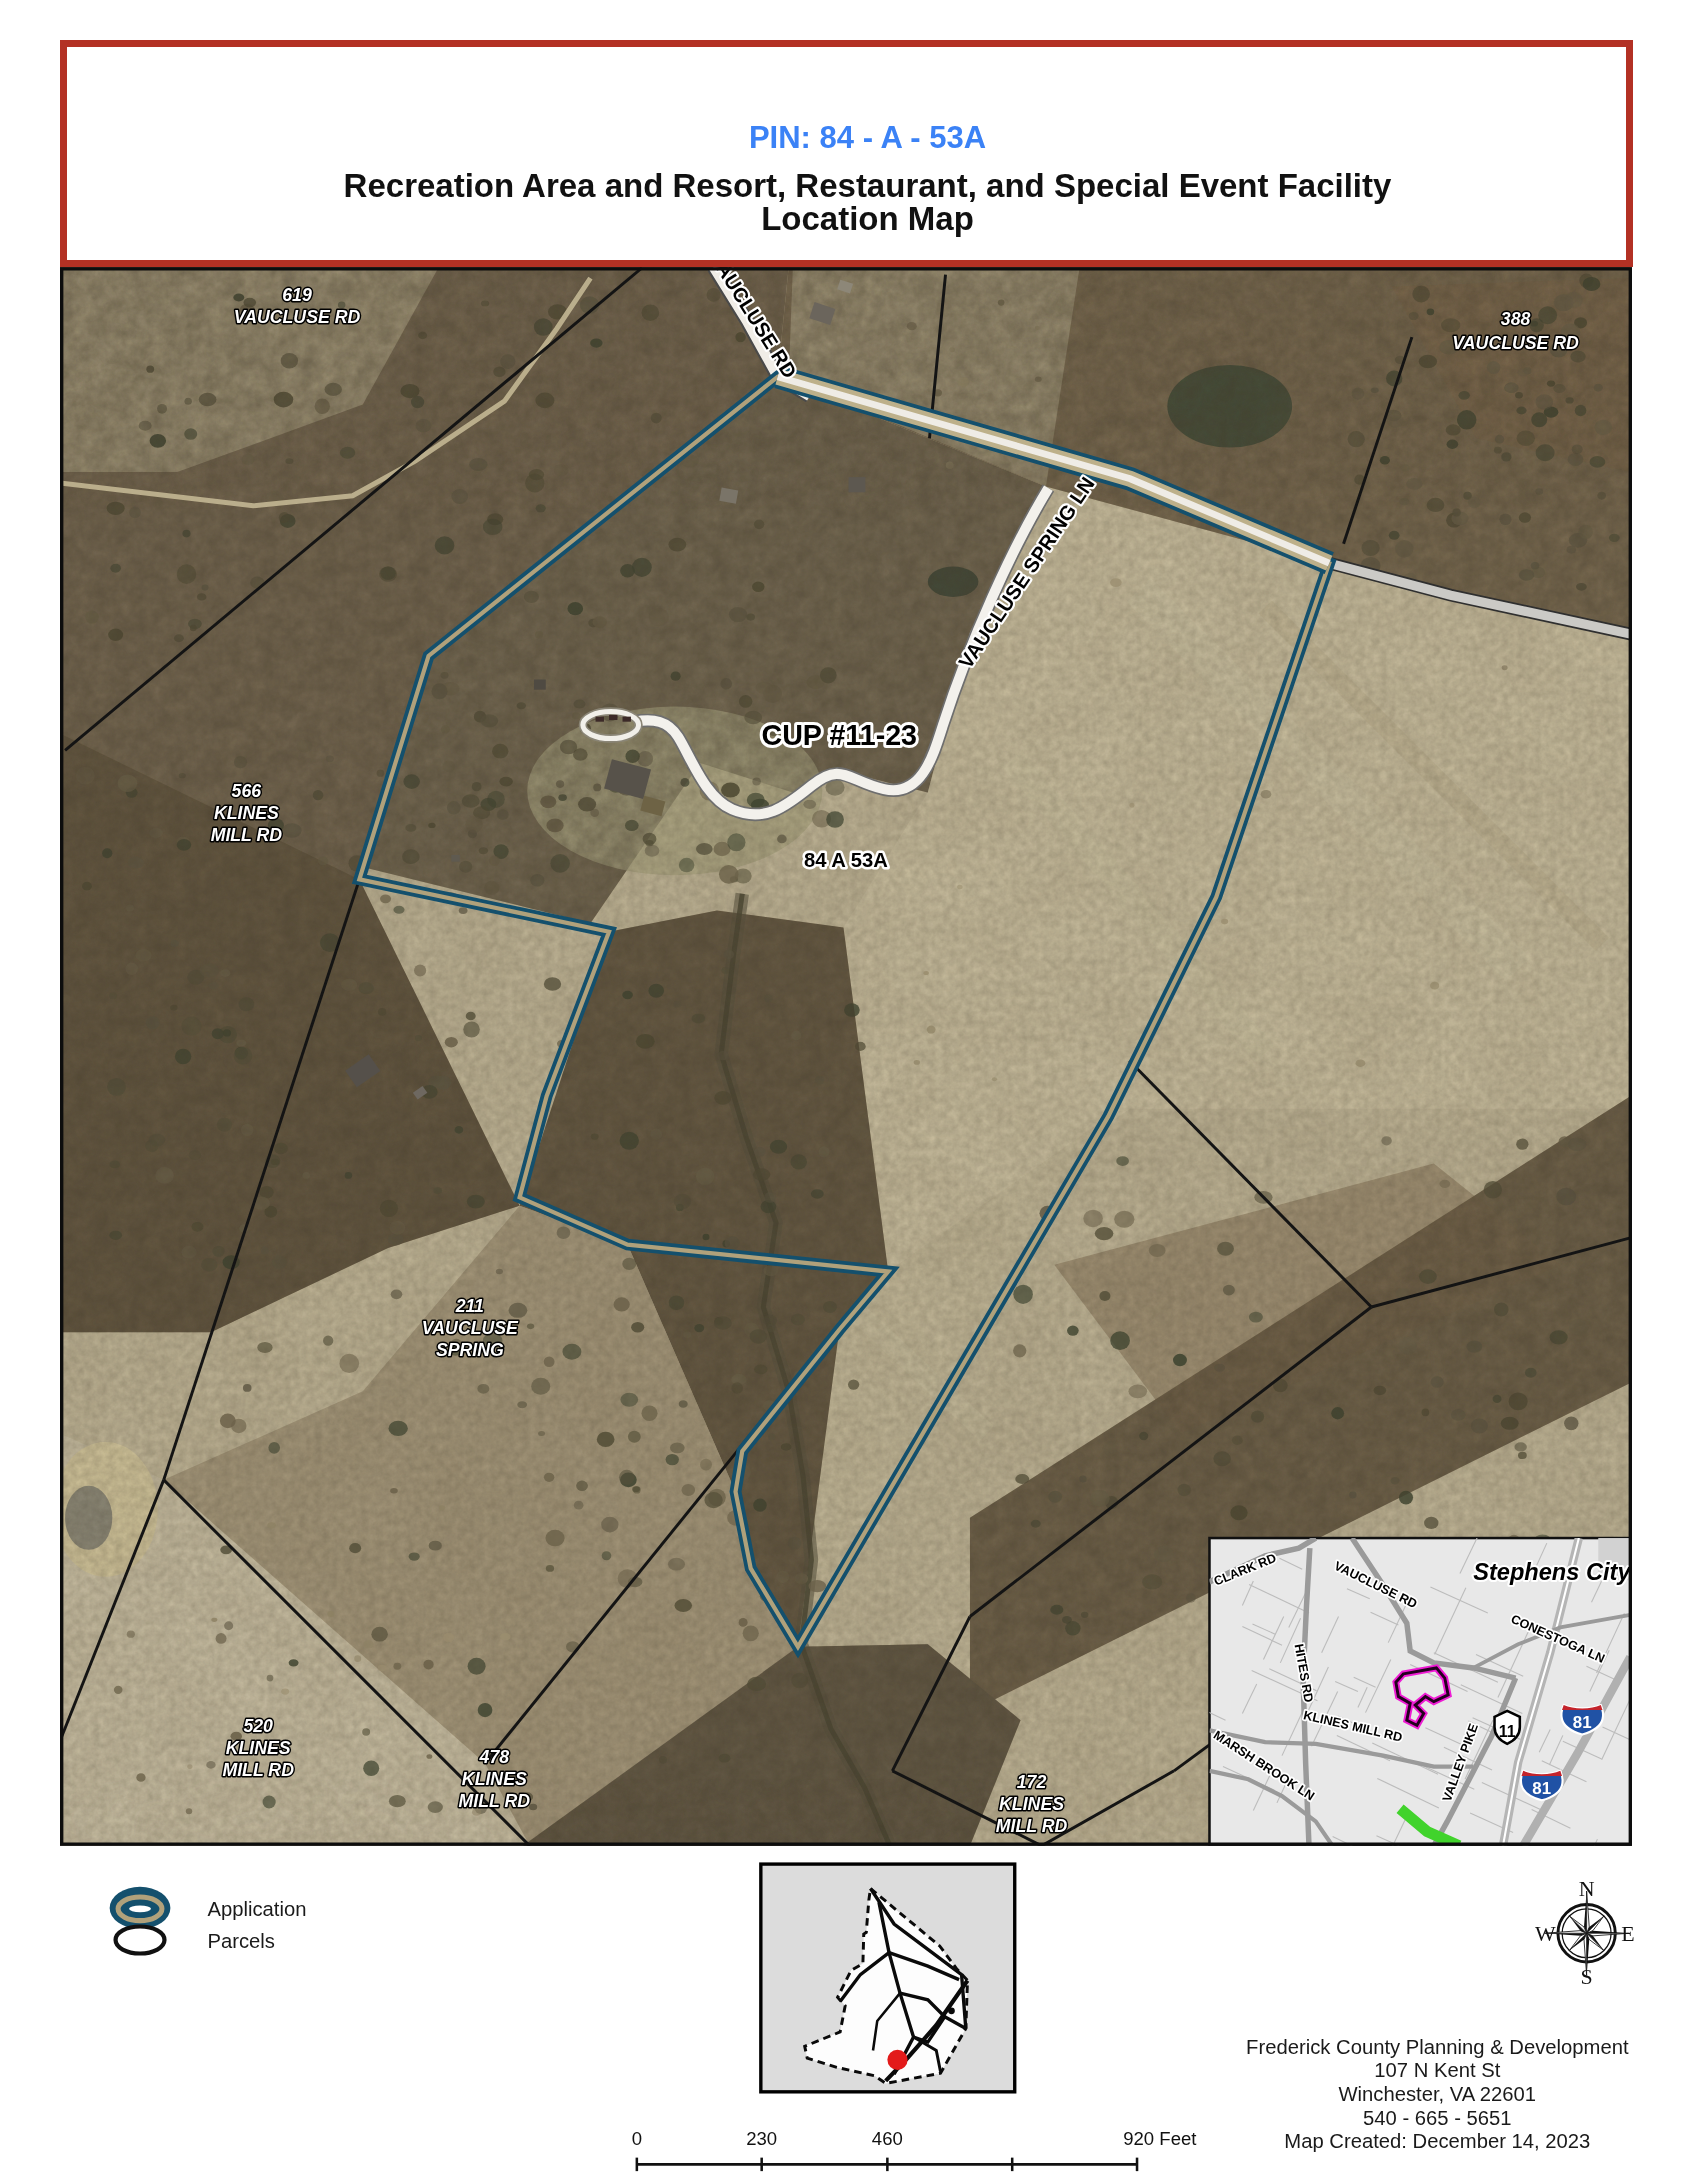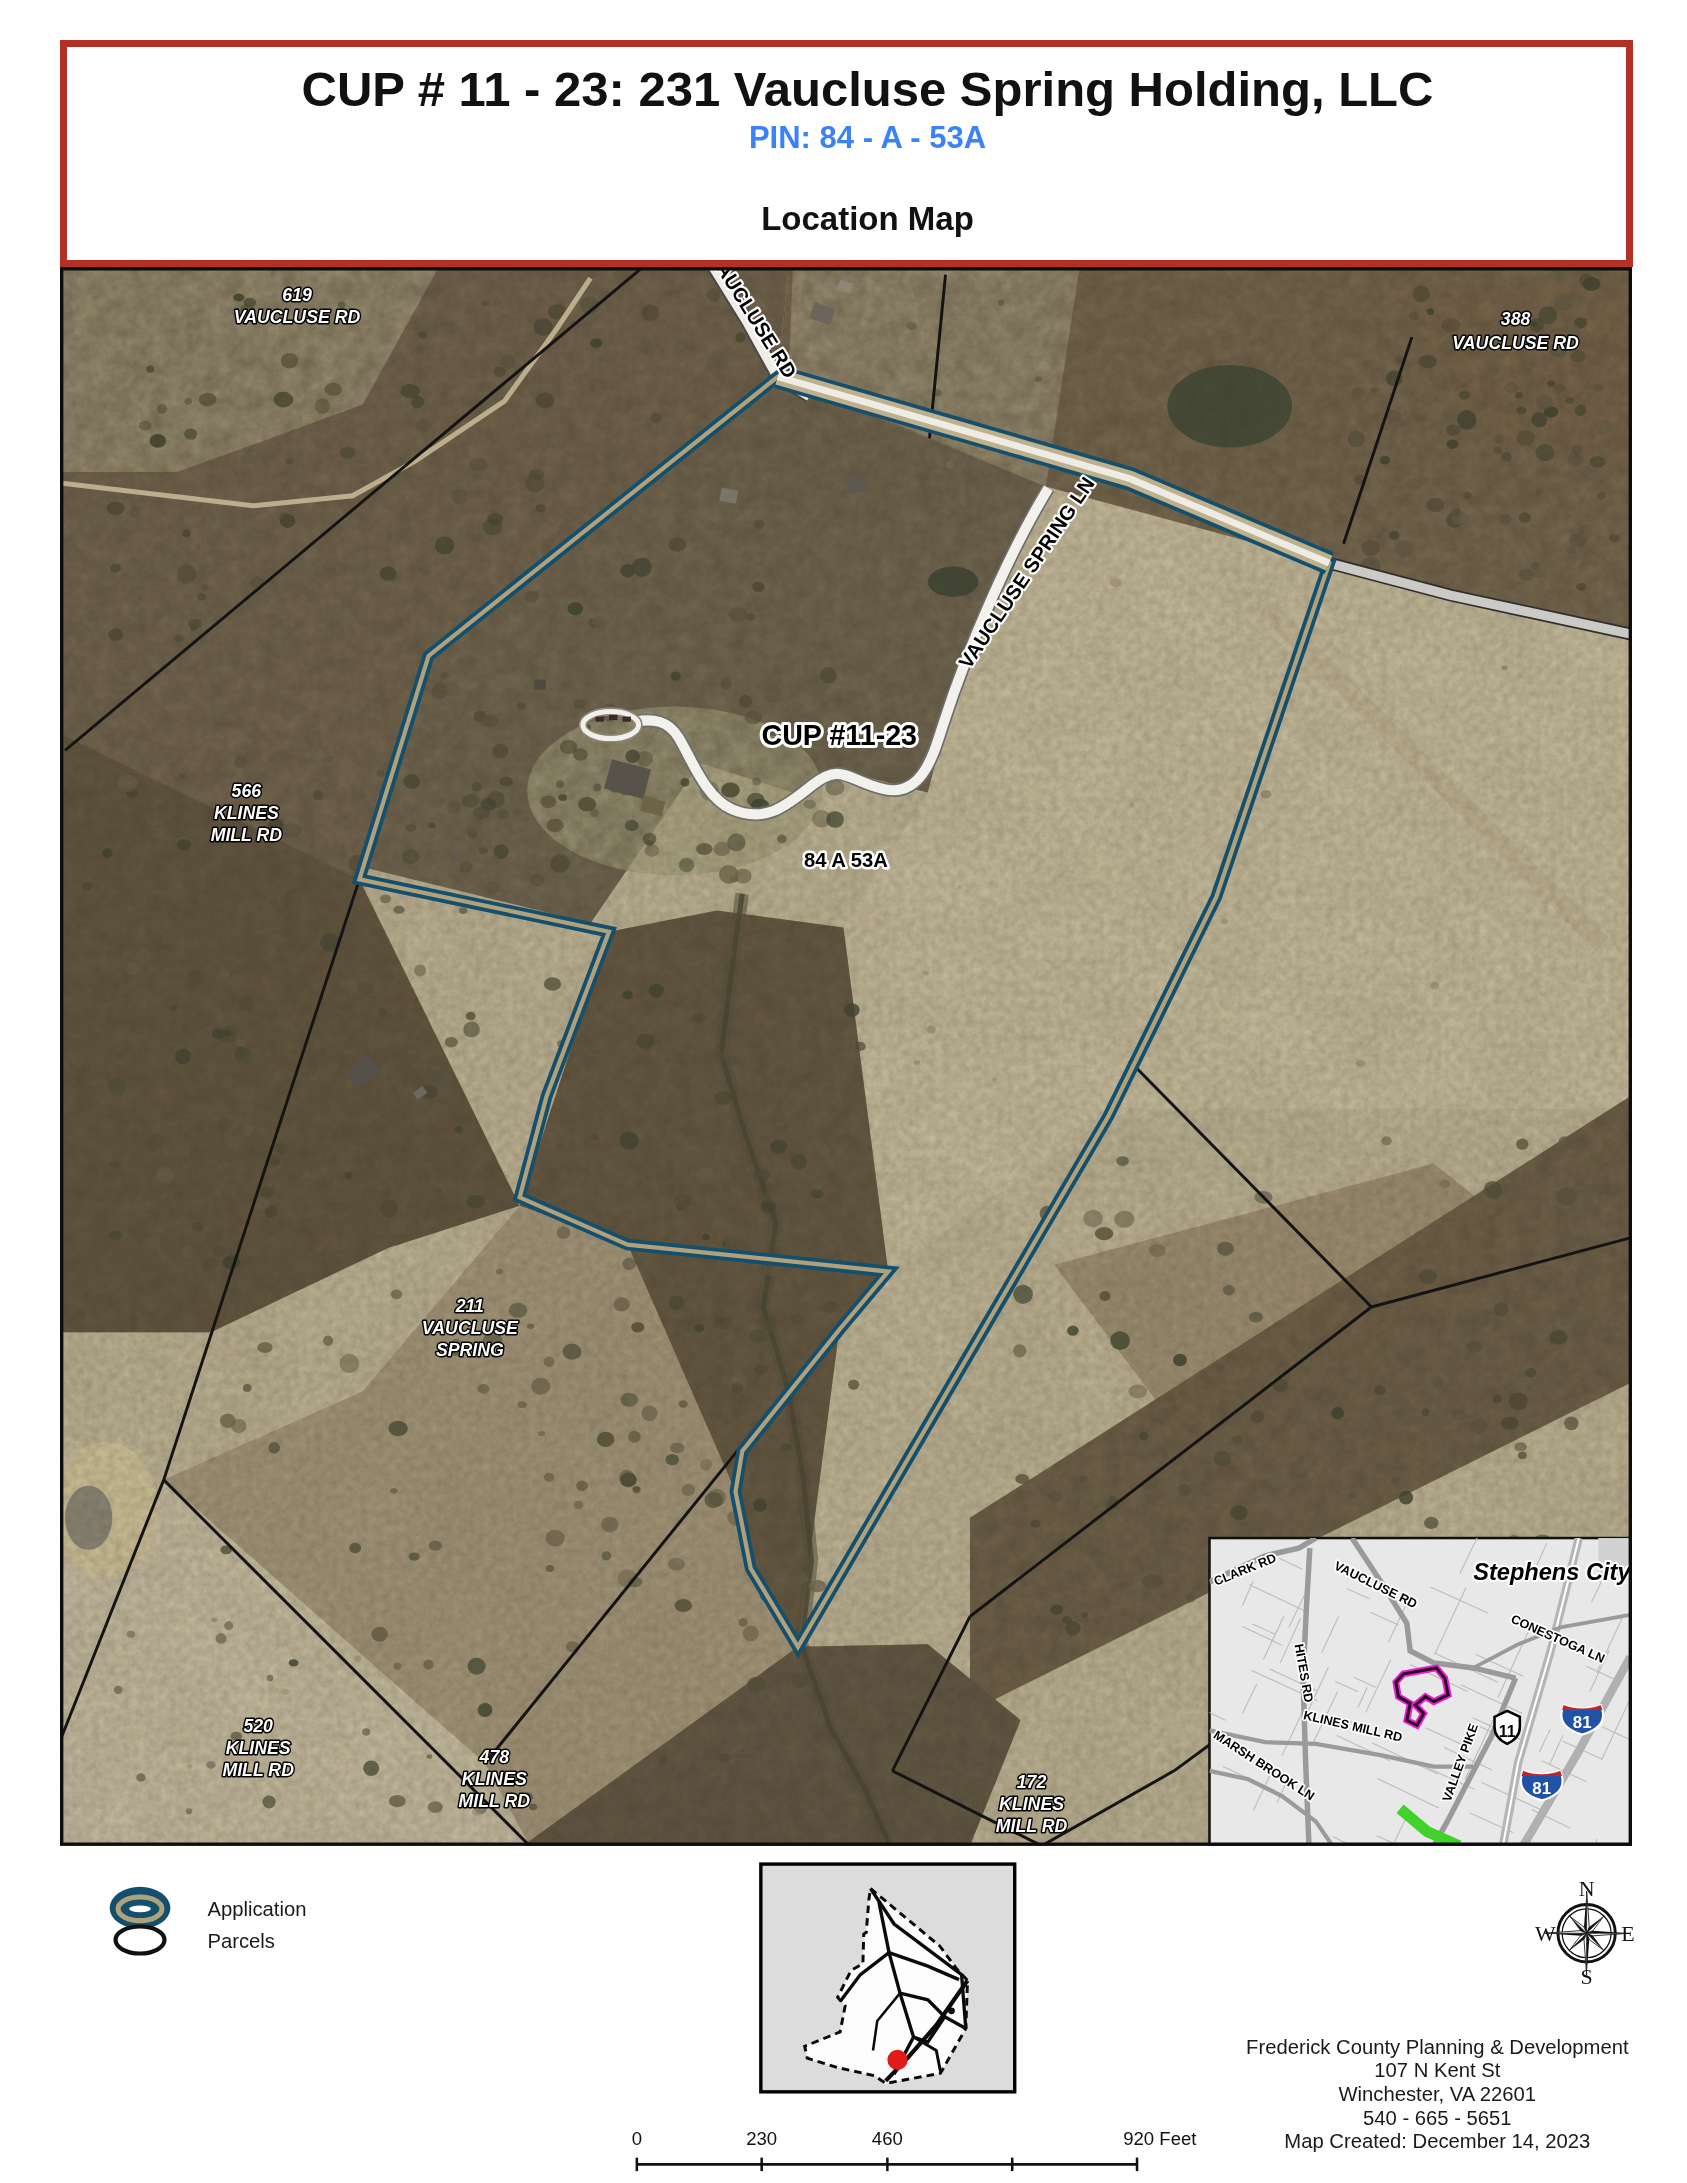--- a/index.html
+++ b/index.html
@@ -1055,21 +1055,21 @@
 <line x1="1200" y1="2557" x2="1200" y2="2573" stroke="#111" stroke-width="3"></line>
 <line x1="1348" y1="2557" x2="1348" y2="2573" stroke="#111" stroke-width="3"></line>
 <text x="755" y="2542" font-family="Liberation Sans, sans-serif" font-size="22" text-anchor="middle" fill="#111">0</text>
 <text x="903" y="2542" font-family="Liberation Sans, sans-serif" font-size="22" text-anchor="middle" fill="#111">230</text>
 <text x="1052" y="2542" font-family="Liberation Sans, sans-serif" font-size="22" text-anchor="middle" fill="#111">460</text>
 <text x="1375" y="2542" font-family="Liberation Sans, sans-serif" font-size="22" text-anchor="middle" fill="#111">920 Feet</text>
 </svg>
 
 <div id="titlebox">
 
-  <div class="t1">CUP # 11 - 23: 231 Vaucluse Spring Holding, LLC</div>
 
   <div class="t2">PIN: 84 - A - 53A</div>
 
+  <div class="t3">Recreation Area and Resort, Restaurant, and Special Event Facility</div>
 
   <div class="t4">Location Map</div>
 </div>
 </div>
 
 
 </body></html>

